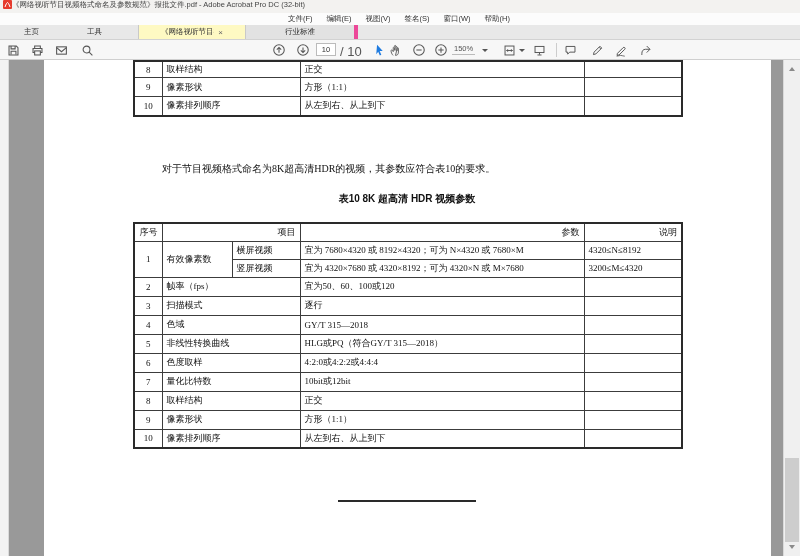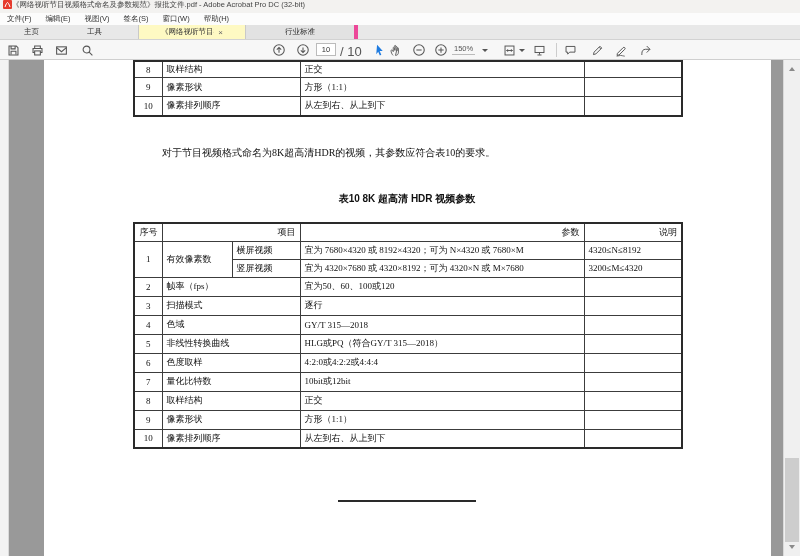--- a/index.html
+++ b/index.html
@@ -6,21 +6,21 @@
   html,body { width:800px; height:556px; overflow:hidden; }
   body { font-family:"Liberation Sans","DejaVu Sans",sans-serif; }
   .app { position:relative; width:800px; height:556px; background:#fff; overflow:hidden; }
 
   
   .titlebar { height:13px; background:#f3f2f0; display:flex; align-items:flex-start; 
               padding-left:3px; font-size:7.5px; color:#444; }
 
   
   .menubar { height:12px; background:#fcfcfc; display:flex; align-items:center;
-             font-size:7.5px; color:#333; padding-left:2px; }
+             font-size:7.5px; color:#333; padding-left:2px;justify-content:center; }
   .menu-item { padding:0 9px 0 5px; cursor:default; }
 
   
   .tabbar { height:15px; background:#e8e8e8; display:flex; align-items:stretch;
             font-size:7.5px; color:#333; border-bottom:1px solid #d2d2d2; }
   .tab { display:flex; align-items:center; padding:0 24px; }
   .tab-doc { background:#fef9c3; border-left:1px solid #c9c9c9; border-right:1px solid #c9c9c9;
              margin-left:12px; width:108px; justify-content:space-between; padding:0 22px; }
   .tab-doc .label { white-space:nowrap; overflow:hidden; }
   .tab-ind { background:#e2e2e2; border-right:4px solid #ec4899; width:112px; justify-content:center; }
@@ -61,21 +61,21 @@
   .t-top tr { height:19px; }
   .t-top tr:first-child { height:16px; }
   .t-main { position:absolute; left:89px; top:162px; }
   .t-main tr { height:19px; }
   .t-main tr.hdr, .t-main tr.sub { height:18px; }
   .c-num { text-align:center; }
   .c-hdr { text-align:right;font-family:Liberation Mono, monospace; }
   .param { font-size:8.5px; }
   .desc { font-size:8.5px; padding:1px 2px;margin-left:40px; }
   .heading { position:absolute; left:88px; top:73px; font-size:10.5px; font-weight:bold; color:#111; }
-  .bodytext { position:absolute; left:118px; top:86px; font-size:10px; white-space:nowrap; }
+  .bodytext { position:absolute; left:118px; top:102px; font-size:10px; white-space:nowrap; }
   .caption { position:absolute; left:89px; top:132px; width:548px; text-align:center;
              font-size:10px; font-weight:bold; color:#111; }
   .footline { position:absolute; left:294px; top:440px; width:138px; height:2px; background:#2a2a2a; }
 
   svg.ic { display:block; }
 </style>
 </head>
 <body>
 
 <div class="app">

